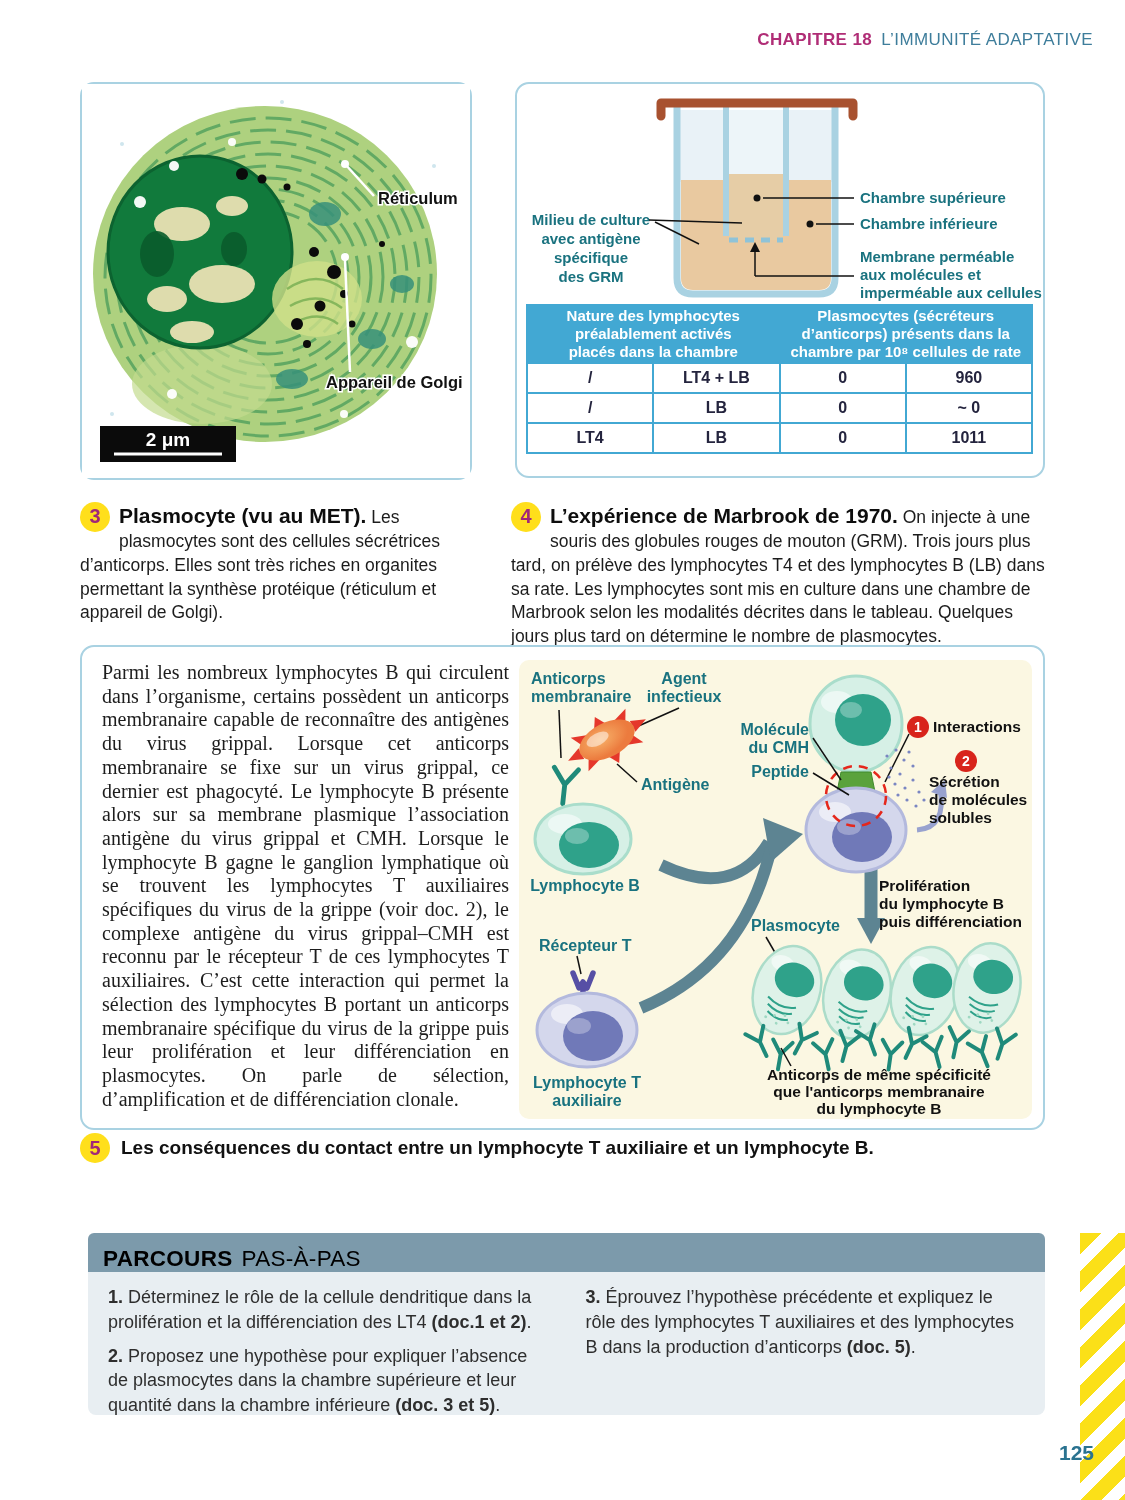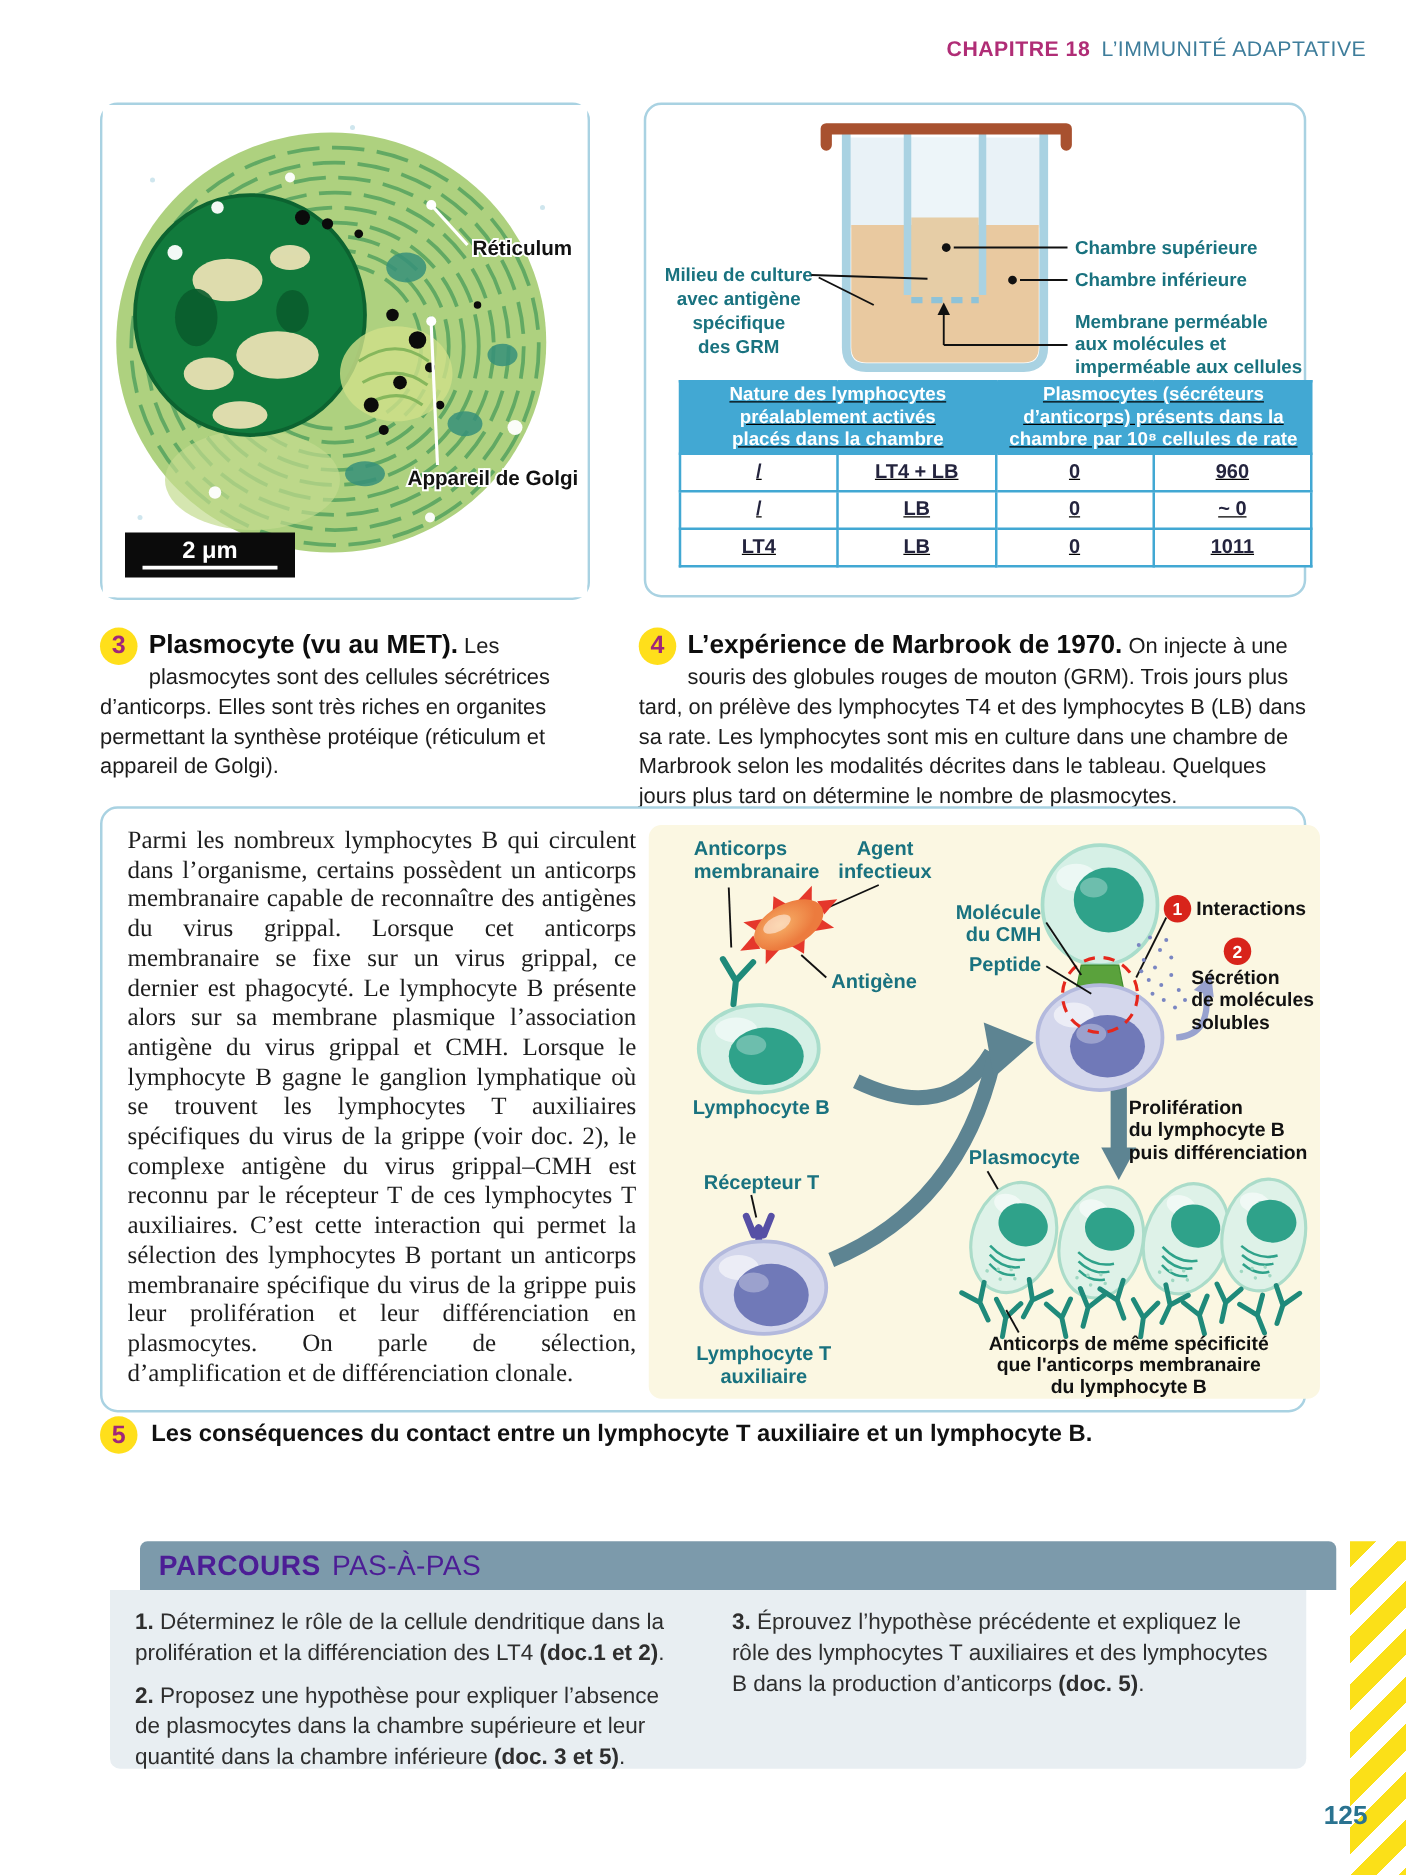--- a/index.html
+++ b/index.html
@@ -21,35 +21,35 @@
   .mtable{border-collapse:collapse;table-layout:fixed;width:507px;}
   .mtable th,.mtable td{border:2px solid #42a8d3;text-align:center;vertical-align:middle;
         font-weight:bold;padding:0 2px;}
   .mtable .grp{background:#42a8d3;color:#fff;font-size:15px;line-height:1.18;height:56px;white-space:pre-line;}
   .mtable .sub{background:#c4e3f2;color:#24243e;font-size:16px;height:28px;}
   .mtable td{background:#fff;color:#24243e;font-size:16px;height:28px;}
   
   .doc5text{position:absolute;left:20px;top:14px;width:407px;
         font-family:"Liberation Serif",serif;font-size:20px;line-height:23.7px;
         text-align:justify;color:#1d1d1d;}
-  .dpanel{position:absolute;left:437px;top:13px;width:513px;height:459px;background:#fbf7e2;border-radius:10px;padding-left:24px;}
+  .dpanel{position:absolute;left:437px;top:13px;width:513px;height:459px;background:#fbf7e2;border-radius:10px;}
   
   .dl{font:bold 16px "Liberation Sans",sans-serif;fill:#19727f;}
   .db{font:bold 15.5px "Liberation Sans",sans-serif;fill:#111;}
   .bl{font:bold 15px "Liberation Sans",sans-serif;fill:#19727f;}
   .mg{font:bold 16.5px "Liberation Sans",sans-serif;fill:#111;stroke:#fff;stroke-width:3px;paint-order:stroke;}
   .wn{font:bold 14px "Liberation Sans",sans-serif;fill:#fff;}
   .sc{font:bold 19px "Liberation Sans",sans-serif;fill:#fff;}
   
   .cap5{position:absolute;left:80px;top:1133px;display:flex;align-items:center;gap:11px;
         font-size:19px;font-weight:bold;color:#111;}
   
   .pc-head{position:absolute;left:88px;top:1233px;width:957px;height:39px;background:#7c9aab;
-        border-radius:6px 6px 0 0;display:flex;align-items:center;padding-left:15px;box-sizing:border-box;
-        color:#4c1d95;font-size:22.5px;letter-spacing:.3px;margin-left:24px;}
+        border-radius:6px 6px 0 0;display:flex;align-items:flex-end;padding-left:15px;box-sizing:border-box;
+        color:#000000;font-size:22.5px;letter-spacing:.3px;}
   .pc-head .b1{font-weight:bold;margin-right:9px;}
   .pc-body{position:absolute;left:88px;top:1272px;width:957px;height:143px;background:#e8eef2;
         border-radius:0 0 8px 8px;box-sizing:border-box;padding:13px 20px;
         display:grid;grid-template-columns:1fr 1fr;column-gap:38px;
         font-size:18px;line-height:1.38;color:#2e2e2e;}
   .pc-body p{margin:0 0 9px 0;}
   
   .stripes{position:absolute;top:1233px;right:0;width:45px;height:267px;
         background:repeating-linear-gradient(135deg,#fbe018 0px,#fbe018 15px,#ffffff 15px,#ffffff 27px);}
   .pagenum{position:absolute;left:1050px;top:1441px;width:44px;text-align:right;
@@ -187,21 +187,21 @@
       <line x1="246" y1="112" x2="337" y2="112" stroke="#111" stroke-width="1.5"></line>
       <text class="bl" x="343" y="117">Chambre supérieure</text>
       <circle cx="293" cy="138" r="3.5" fill="#111"></circle>
       <line x1="299" y1="138" x2="337" y2="138" stroke="#111" stroke-width="1.5"></line>
       <text class="bl" x="343" y="143">Chambre inférieure</text>
       <polygon points="238,156 233,166 243,166" fill="#111"></polygon>
       <line x1="238" y1="164" x2="238" y2="190" stroke="#111" stroke-width="1.5"></line>
       <line x1="238" y1="190" x2="337" y2="190" stroke="#111" stroke-width="1.5"></line>
       <text class="bl" x="343" y="176"><tspan x="343" dy="0">Membrane perméable</tspan><tspan x="343" dy="18">aux molécules et</tspan><tspan x="343" dy="18">imperméable aux cellules</tspan></text>
     </svg>
-    <table class="mtable" style="position:absolute;left:26px;top:220px;text-decoration:underline;">
+    <table class="mtable" style="position:absolute;left:9px;top:220px;">
       <tbody>
           <tr>
         <th class="grp" colspan="2">Nature des lymphocytes
 préalablement activés
 placés dans la chambre</th>
         <th class="grp" colspan="2">Plasmocytes (sécréteurs
 d’anticorps) présents dans la
 chambre par 10⁸ cellules de rate</th>
       </tr>
       <tr>

